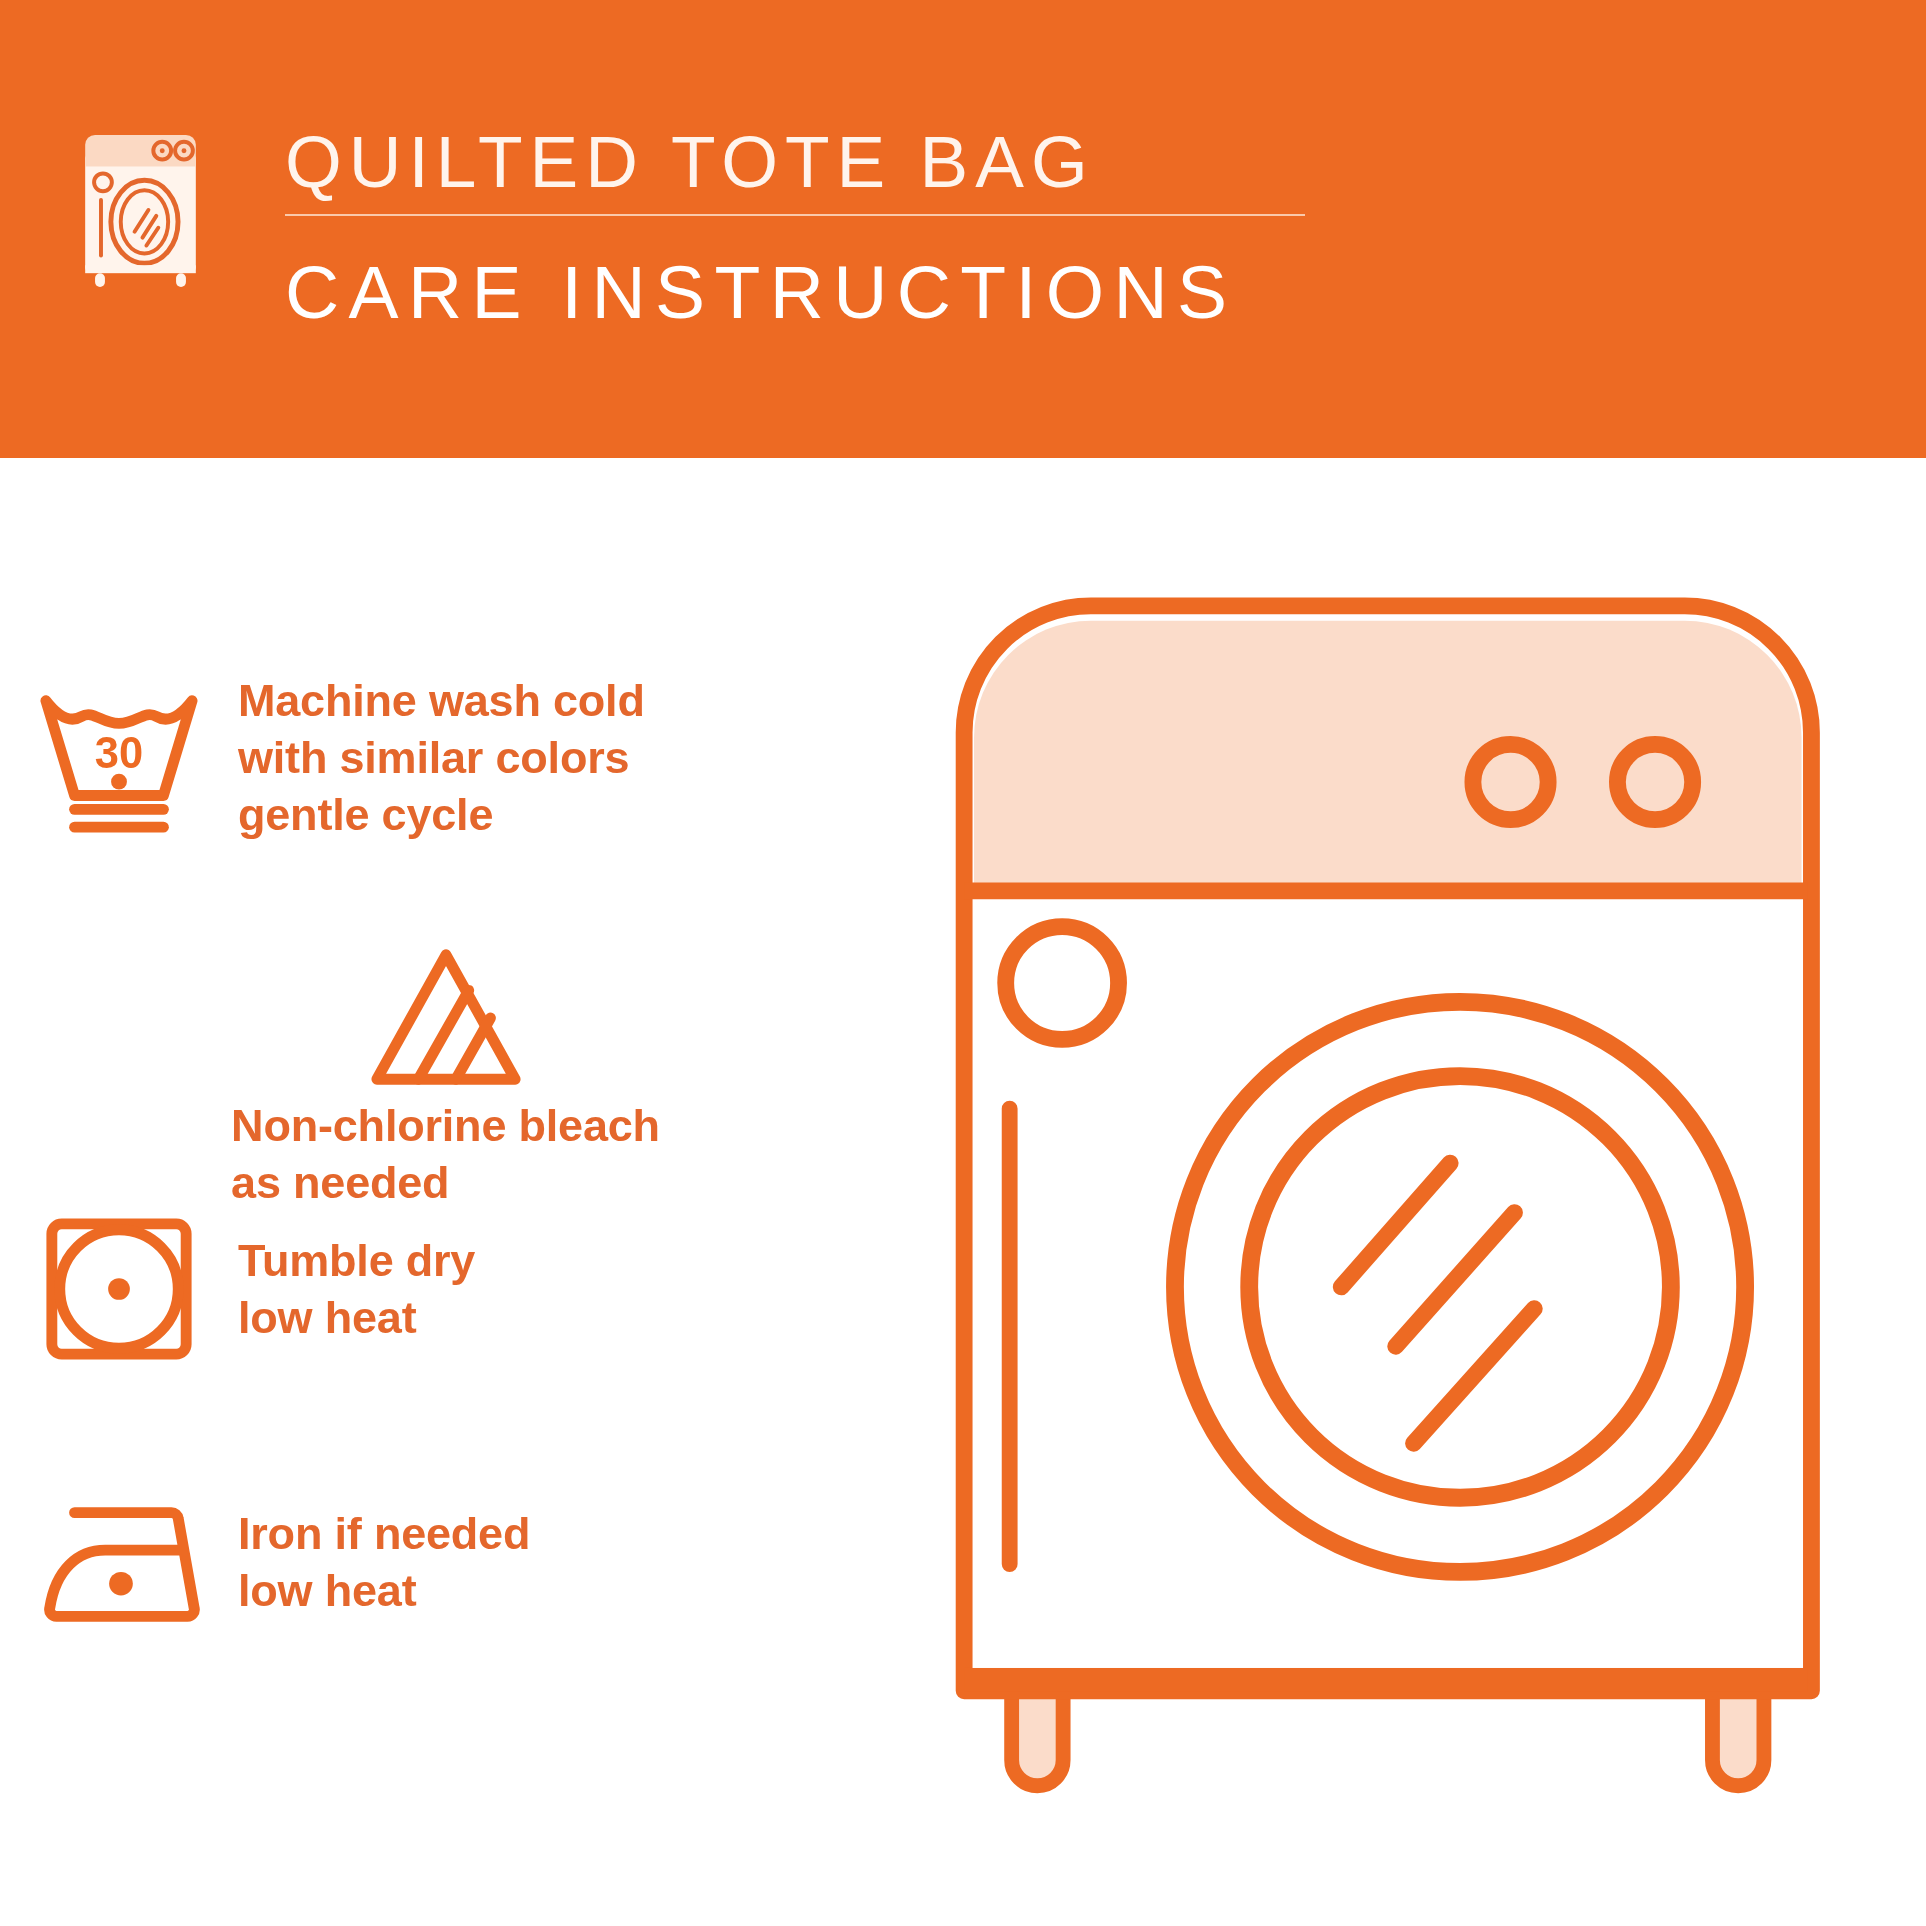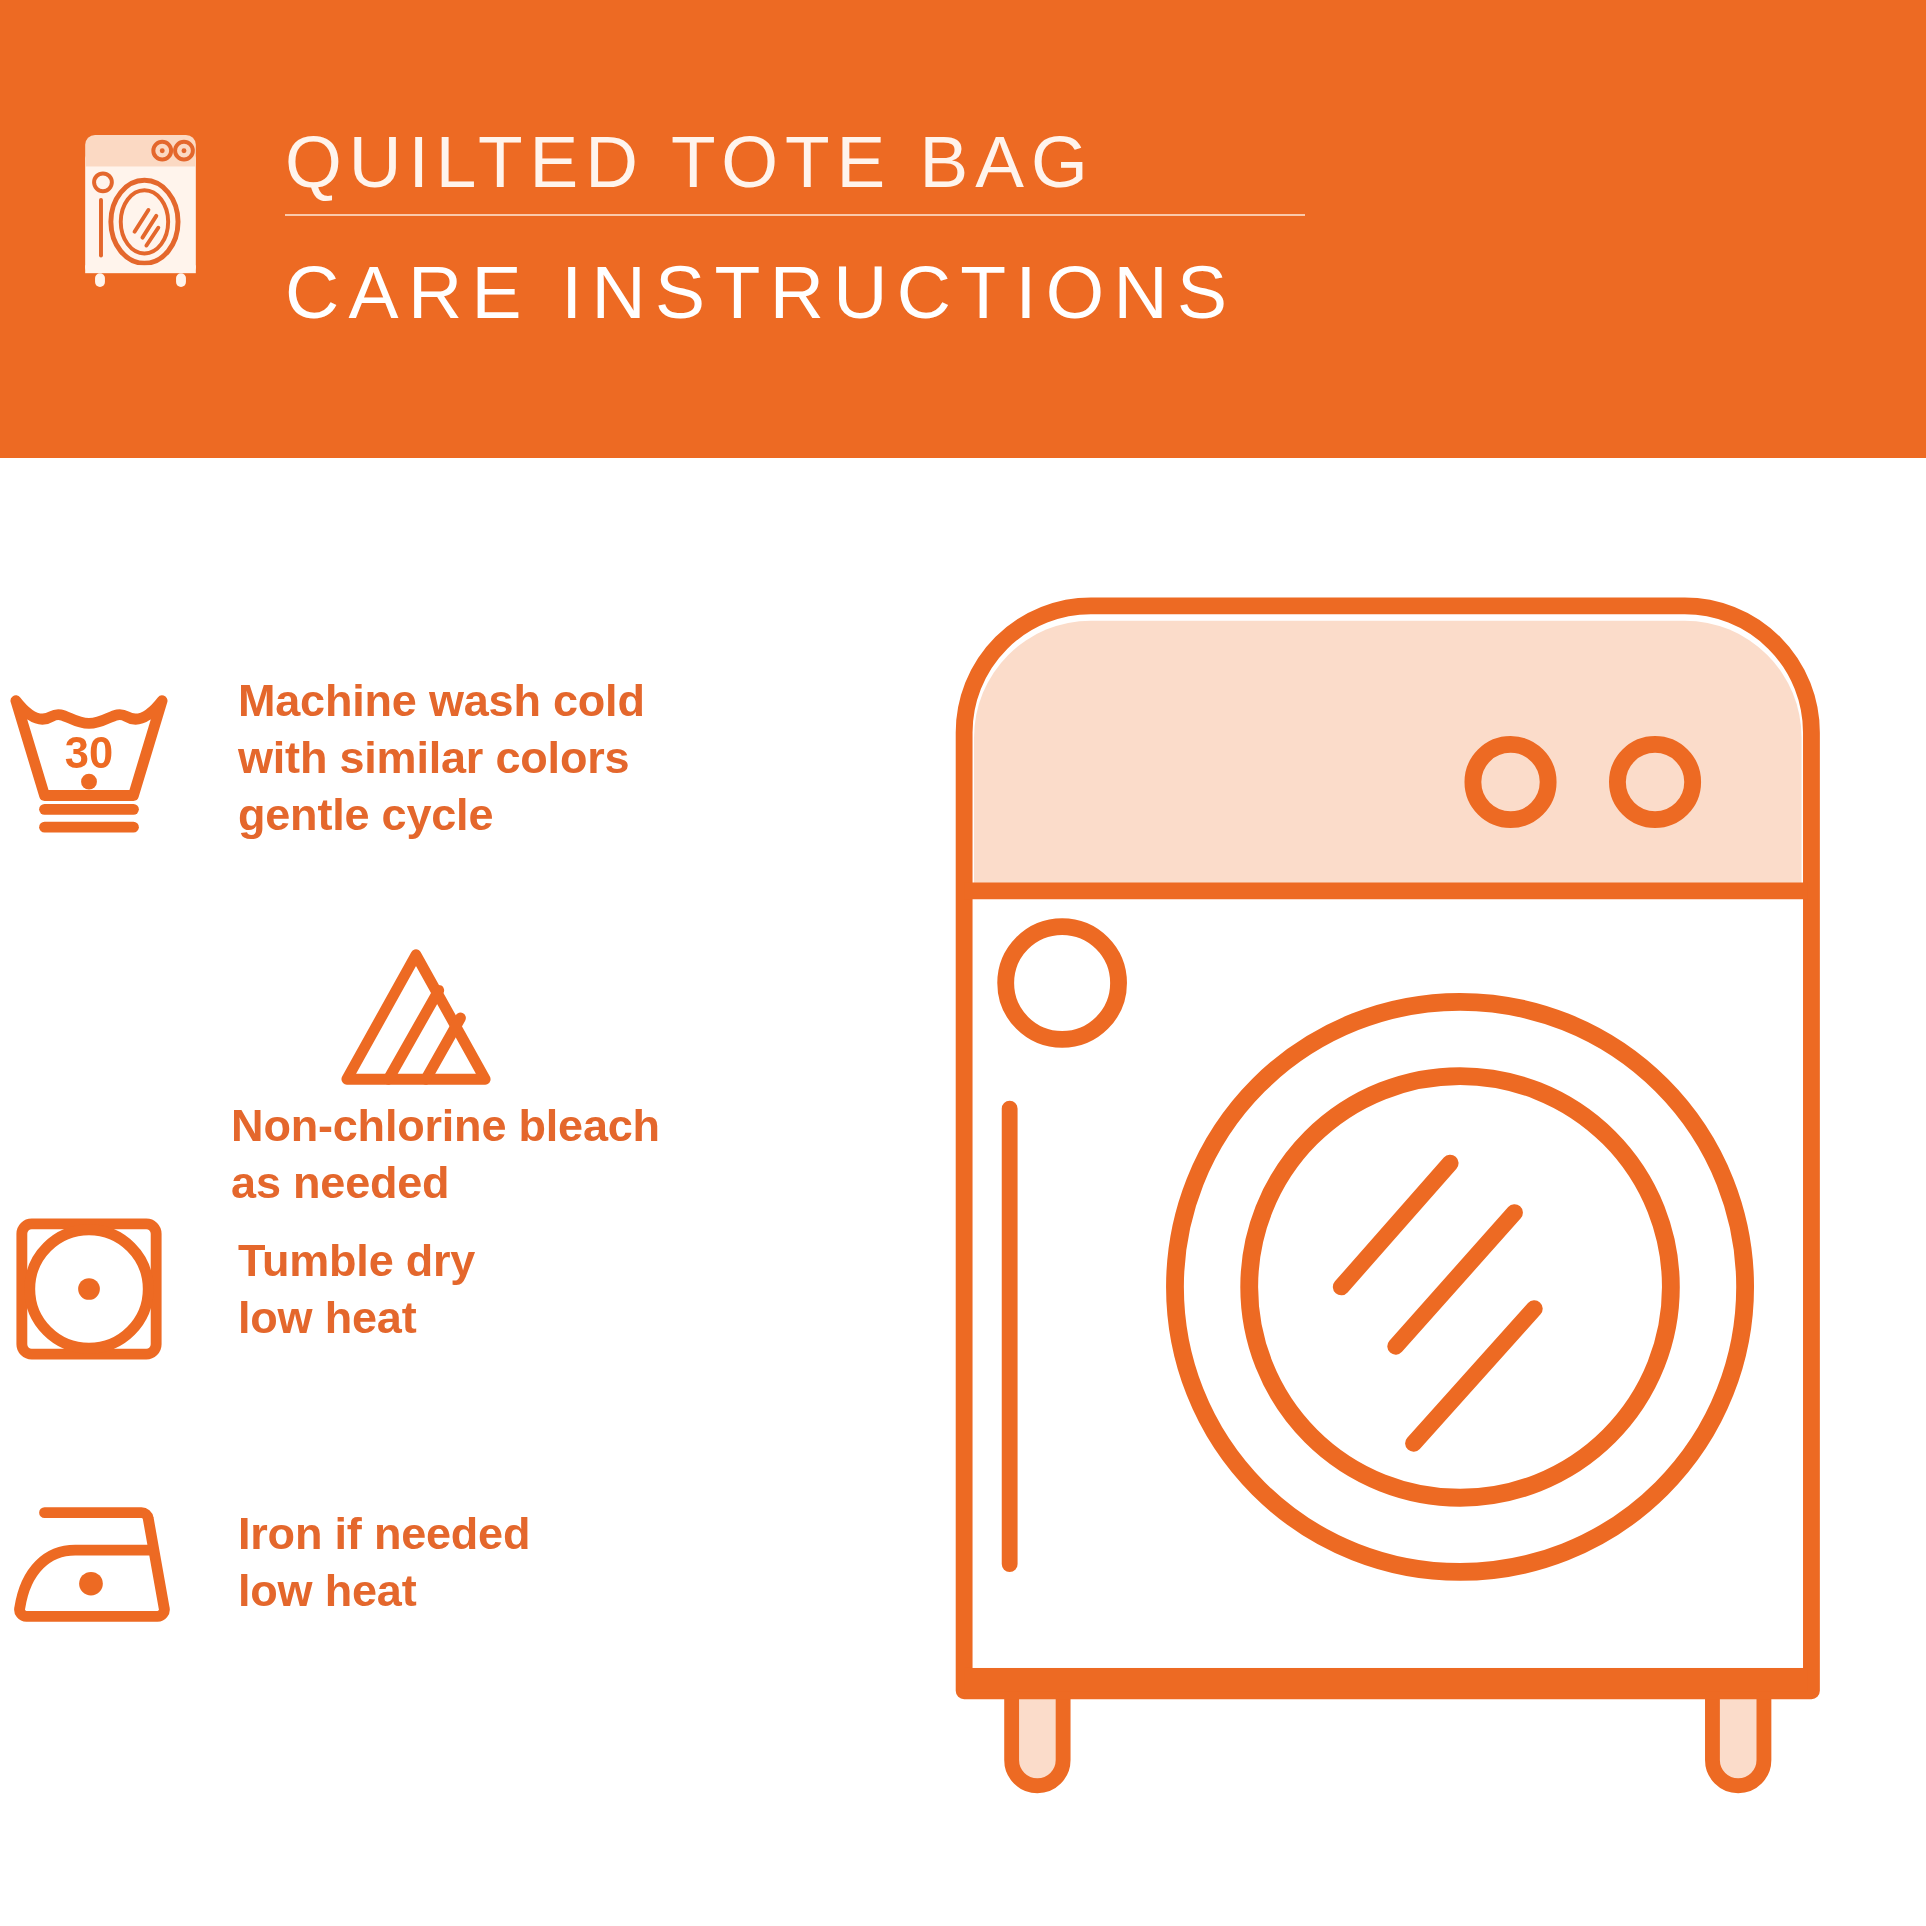--- a/index.html
+++ b/index.html
@@ -93,20 +93,21 @@
   .care-item-0 { top: 214px; }
   .care-item-1 { top: 481px; flex-direction: column; }
   .care-item-2 { top: 752px; }
   .care-item-3 { top: 1025px; }
 
   .care-icon {
     flex: 0 0 auto;
     width: 238px;
     display: flex;
     align-items: center;
+    justify-content: center;
   }
   .care-label {
     flex: 1 1 auto;
     font-size: 45px;
     line-height: 57px;
     color: #E4672C;
     font-weight: 700;
     letter-spacing: -0.2px;
     white-space: pre-line;
   }

